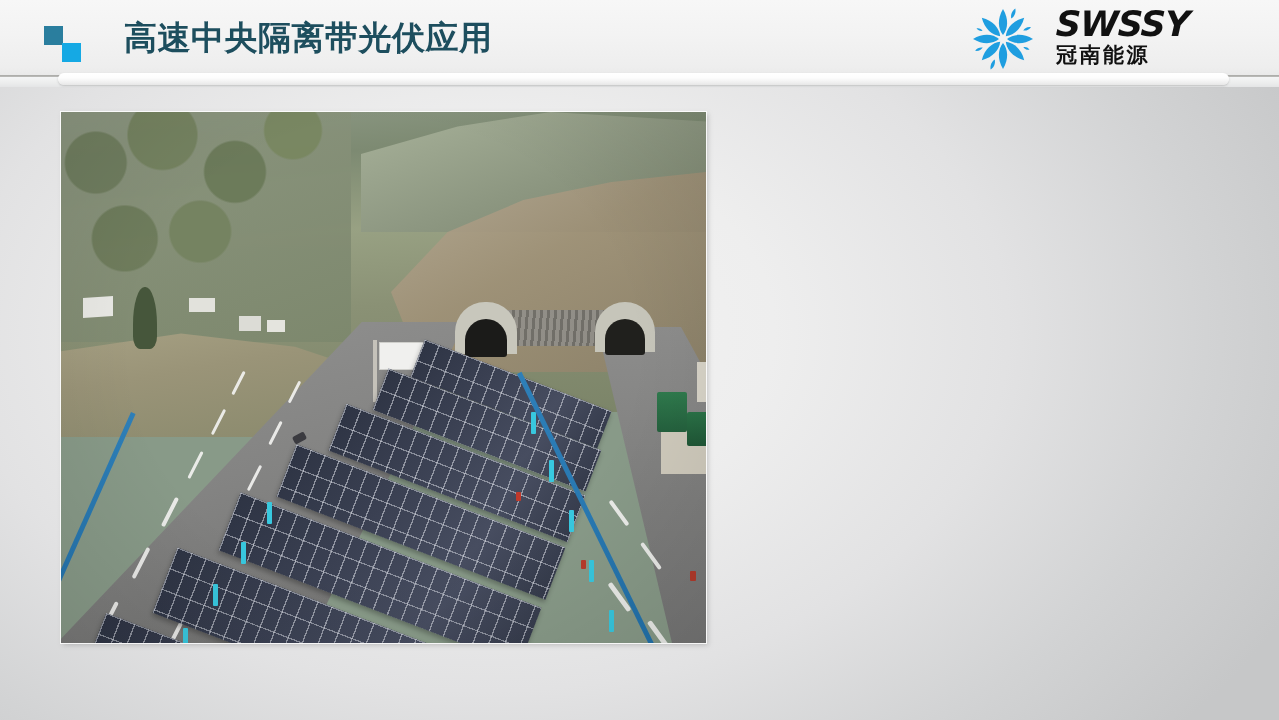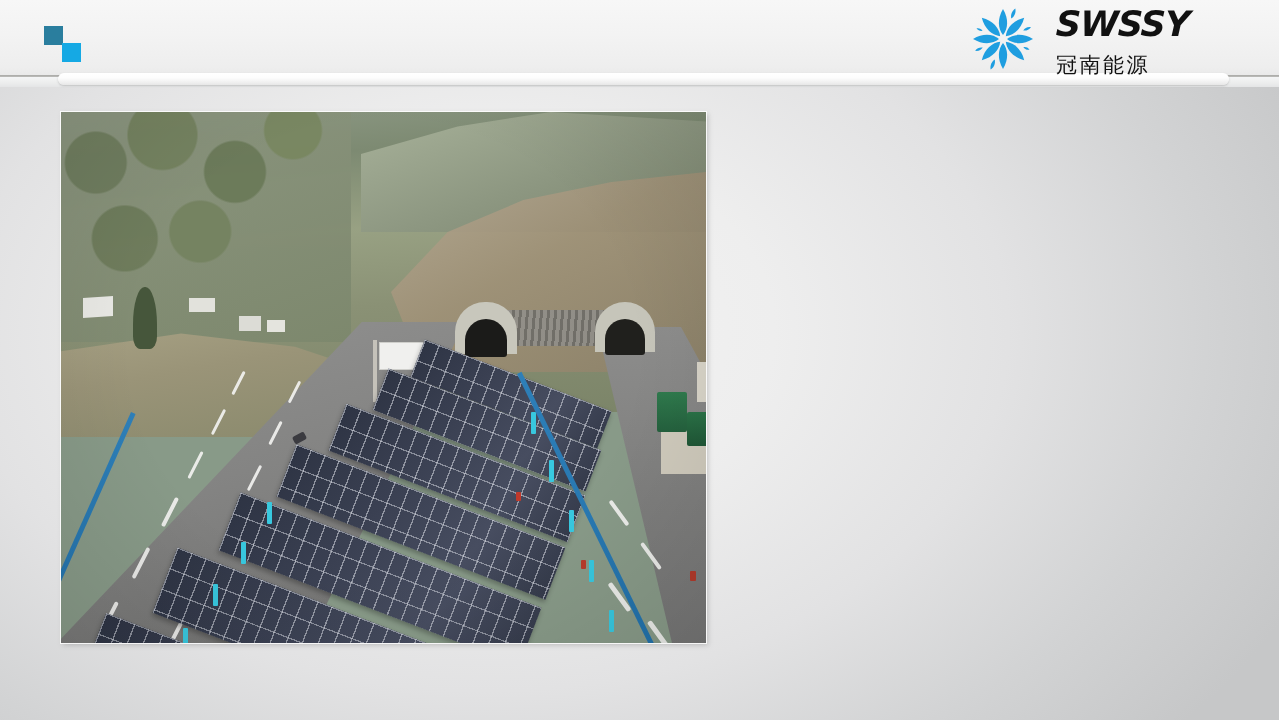--- a/index.html
+++ b/index.html
@@ -101,25 +101,25 @@
     font-weight: bold;
     letter-spacing: -1px;
     color: #111111;
     line-height: 36px;
     font-family: "DejaVu Sans", sans-serif;
     font-style: italic;
     transform: skewX(-2deg);
   }
   #logo-sub {
     font-size: 21px;
-    font-weight: normal;
+    font-weight: bold;
     letter-spacing: 2.5px;
     color: #111111;
     line-height: 26px;
-    margin-top: 10px;
+    margin-top: 0;
   }
 
   
   #photo-frame {
     position: absolute;
     left: 61px; top: 112px;
     width: 645px; height: 531px;
     background: #889a88;
     box-shadow: 0 0 0 1px rgba(255,255,255,0.85), 2px 2px 5px rgba(110,110,110,0.35);
     overflow: hidden;
@@ -260,20 +260,21 @@
 
   <div id="header"></div>
   <div id="header-hairline"></div>
   <div id="header-underband"></div>
 
   <div id="deco-squares">
     <div id="sq-dark"></div>
     <div id="sq-light"></div>
   </div>
 
+  <div id="slide-title">高速中央隔离带光伏应用</div>
 
   <div id="title-divider"></div>
 
   <div id="logo">
     <div id="logo-mark">
       <svg viewBox="0 0 96 70" width="96" height="70" aria-hidden="true">
         <g fill="#1f9ee0">
 
           <g transform="translate(48,35)">
             <g transform="rotate(0)">

